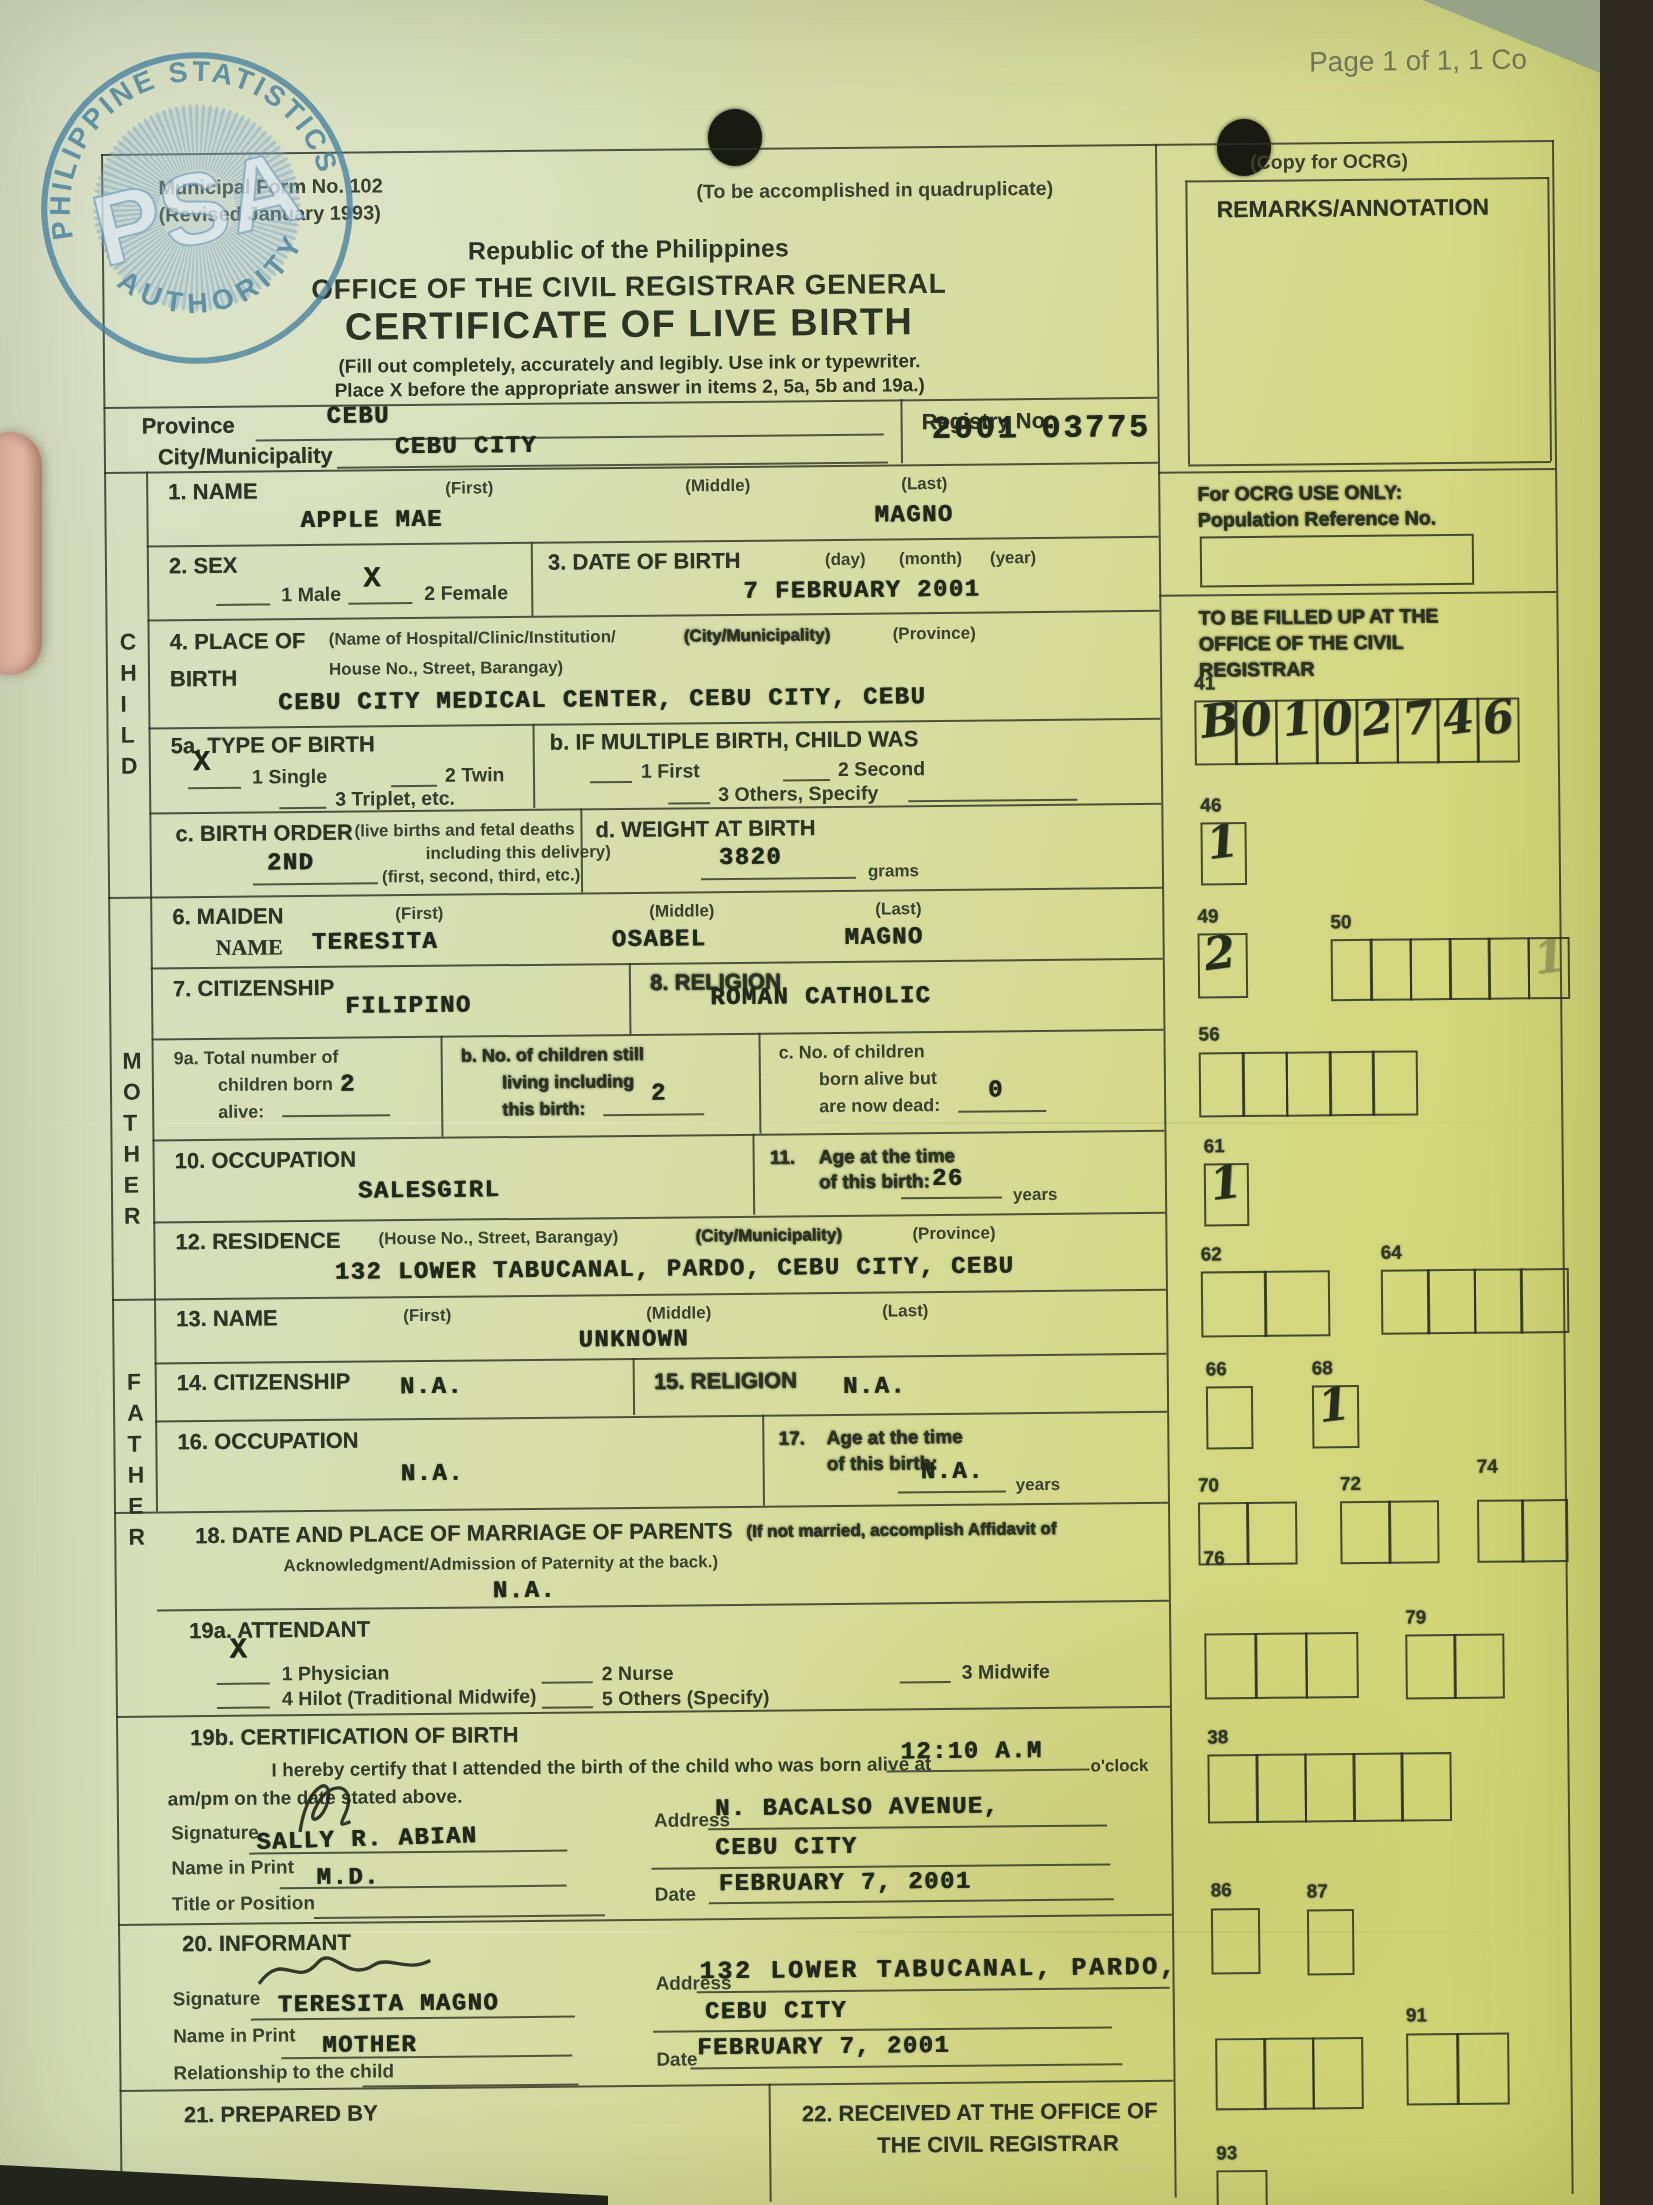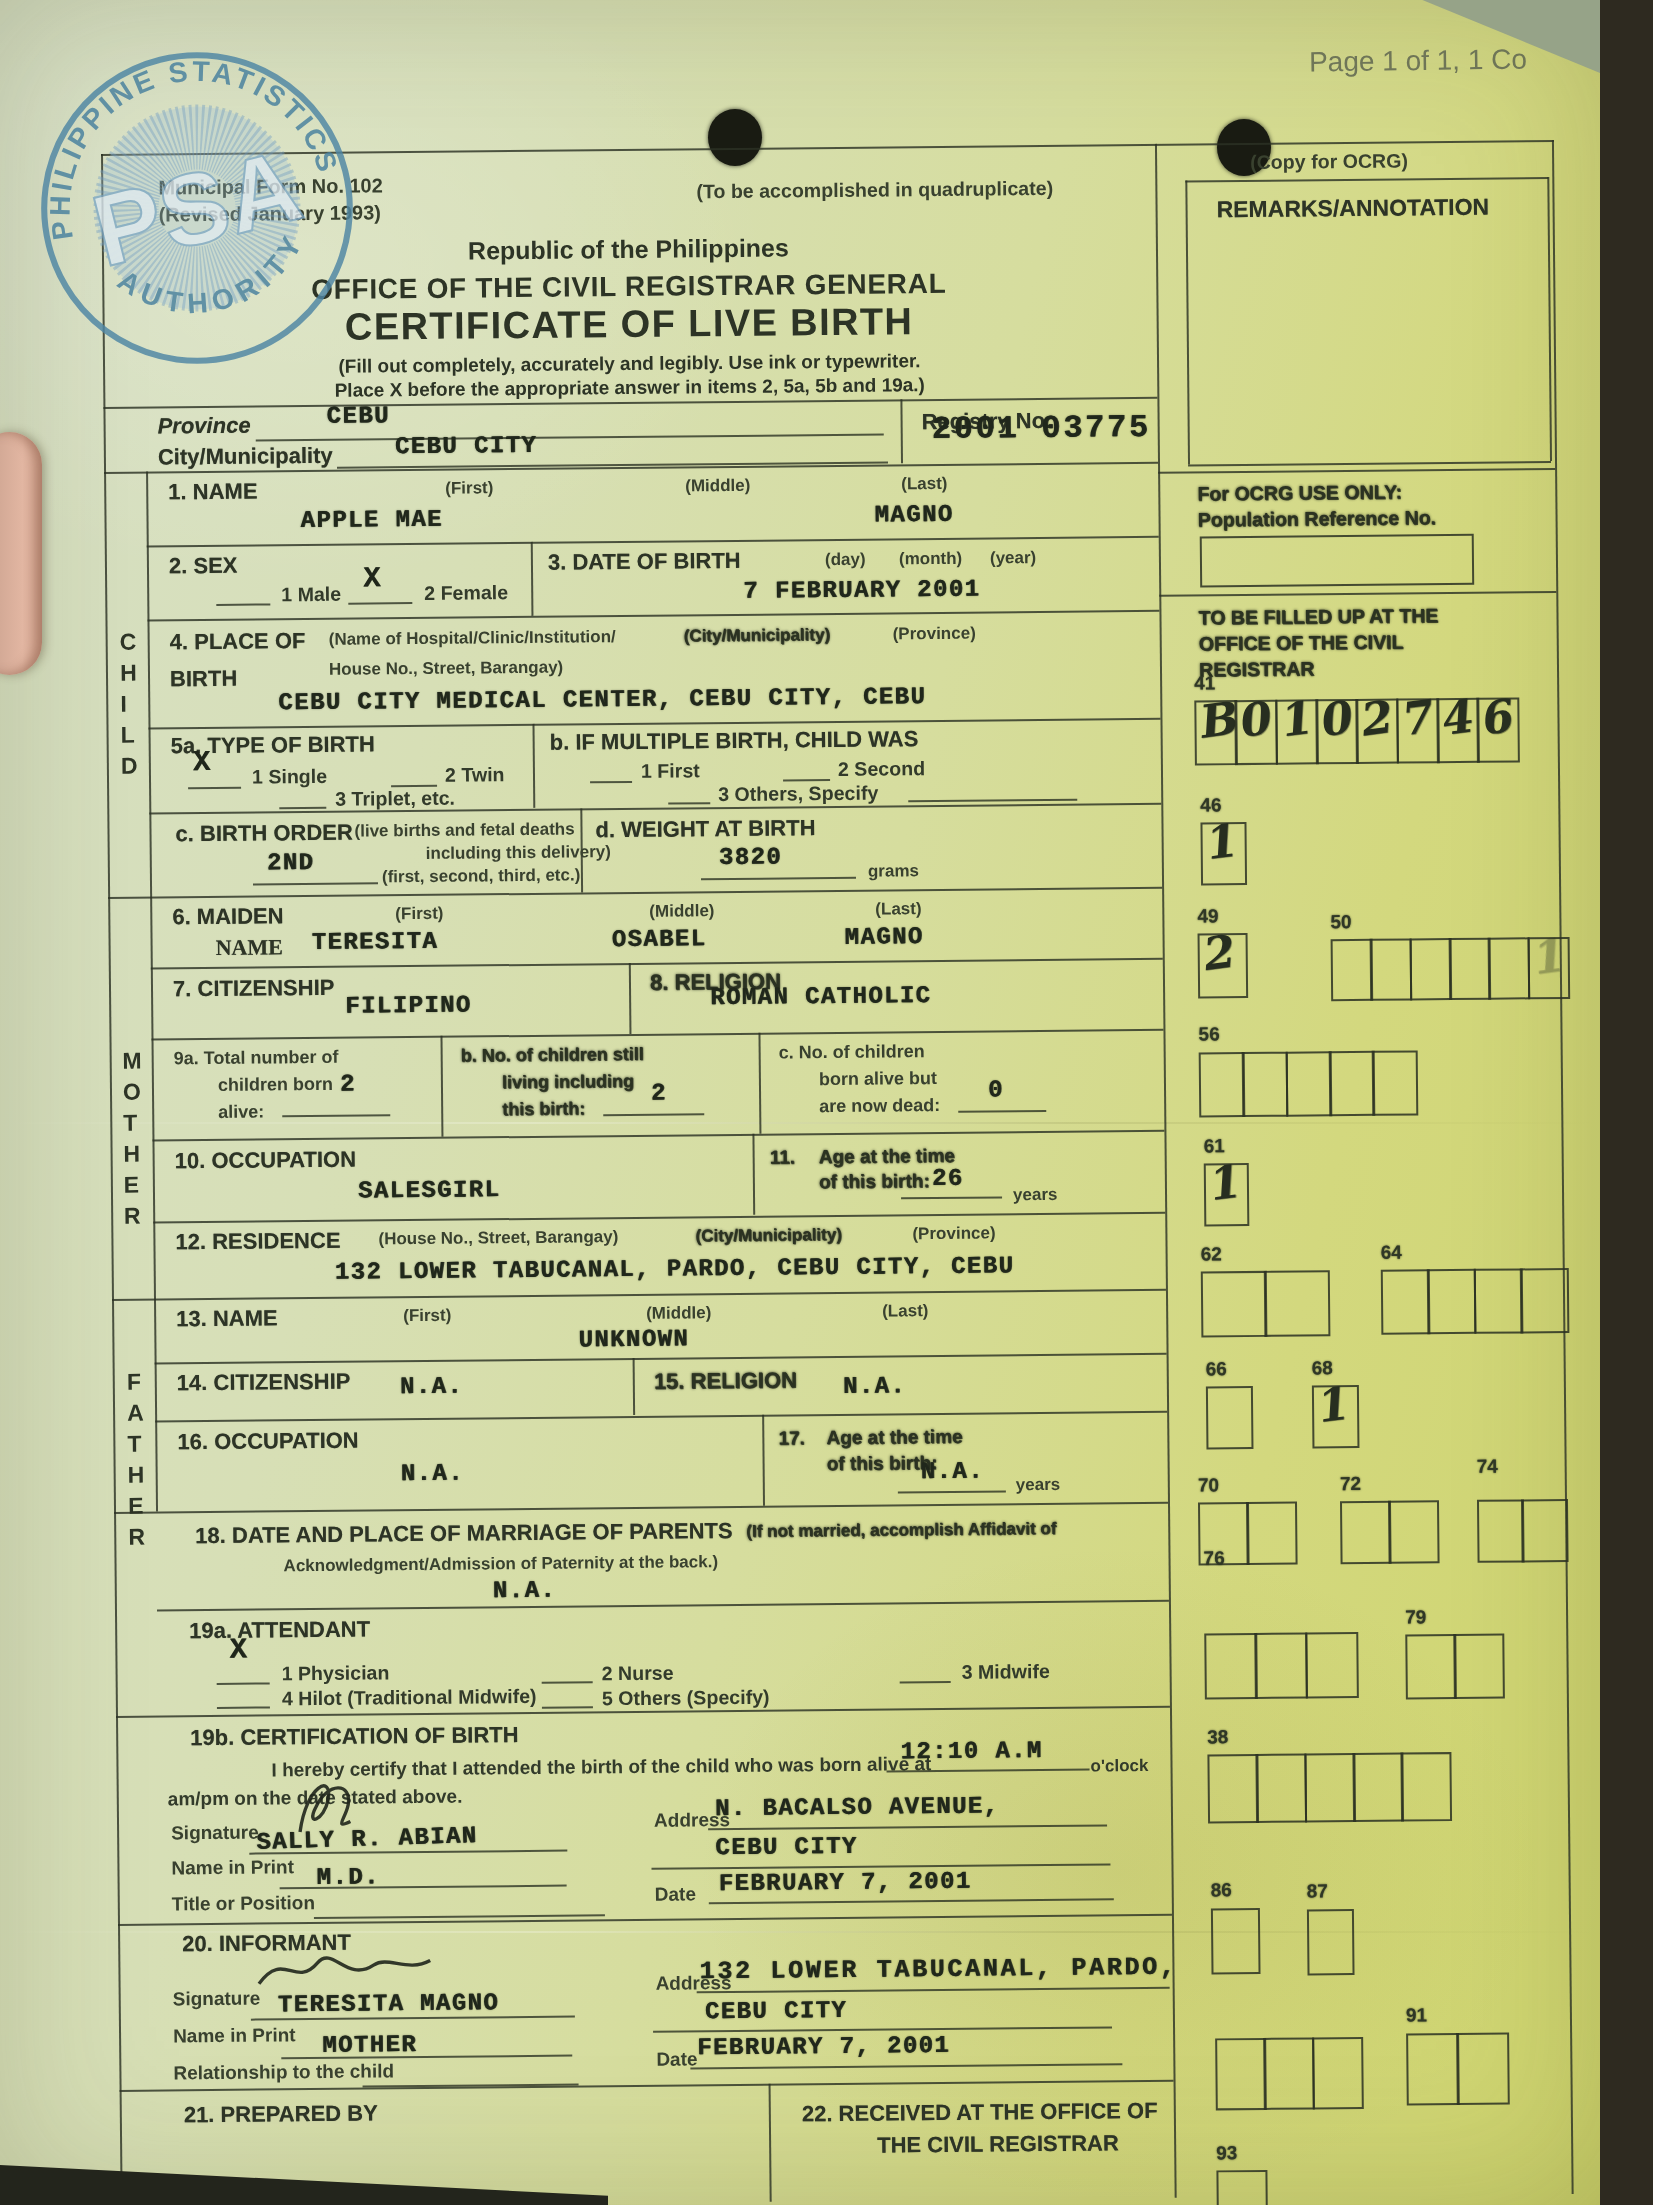--- a/index.html
+++ b/index.html
@@ -58,21 +58,21 @@
   <div class="abs sb" style="left:57px;top:50px;font-size:20px;">(Revised January 1993)</div>
   <div class="abs sb" style="left:595px;top:32px;font-size:19.6px;">(To be accomplished in quadruplicate)</div>
   <div class="abs title-c" style="top:86px;font-size:25px;font-weight:bold;">Republic of the Philippines</div>
   <div class="abs title-c" style="top:122px;font-size:28px;font-weight:bold;letter-spacing:0.7px;">OFFICE OF THE CIVIL REGISTRAR GENERAL</div>
   <div class="abs title-c" style="top:154px;font-size:38px;font-weight:bold;letter-spacing:1.4px;">CERTIFICATE OF LIVE BIRTH</div>
   <div class="abs title-c" style="top:204px;font-size:19px;font-weight:bold;">(Fill out completely, accurately and legibly. Use ink or typewriter.</div>
   <div class="abs title-c" style="top:228px;font-size:19px;font-weight:bold;">Place X before the appropriate answer in items 2, 5a, 5b and 19a.)</div>
 
   <div class="abs hl" style="left:0;top:253px;width:1054px;"></div>
   <div class="abs vl" style="left:797px;top:253px;height:64px;"></div>
-  <div class="abs lb" style="left:54px;top:260px;font-style:italic;">Province</div>
+  <div class="abs lb" style="left:38px;top:260px;">Province</div>
   <div class="abs tp" style="left:223px;top:251px;">CEBU</div>
   <div class="abs ul" style="left:152px;top:287px;width:628px;"></div>
   <div class="abs lb" style="left:54px;top:291px;">City/Municipality</div>
   <div class="abs tp" style="left:291px;top:282px;">CEBU CITY</div>
   <div class="abs ul" style="left:233px;top:315px;width:551px;"></div>
   <div class="abs lb" style="left:818px;top:263px;">Registry No.</div>
   <div class="abs tp tpb" style="left:828px;top:265px;">2001 03775</div>
 
   <div class="abs hl" style="left:0;top:318px;width:1054px;"></div>
   <div class="abs vl" style="left:42px;top:318px;height:1040px;"></div>

